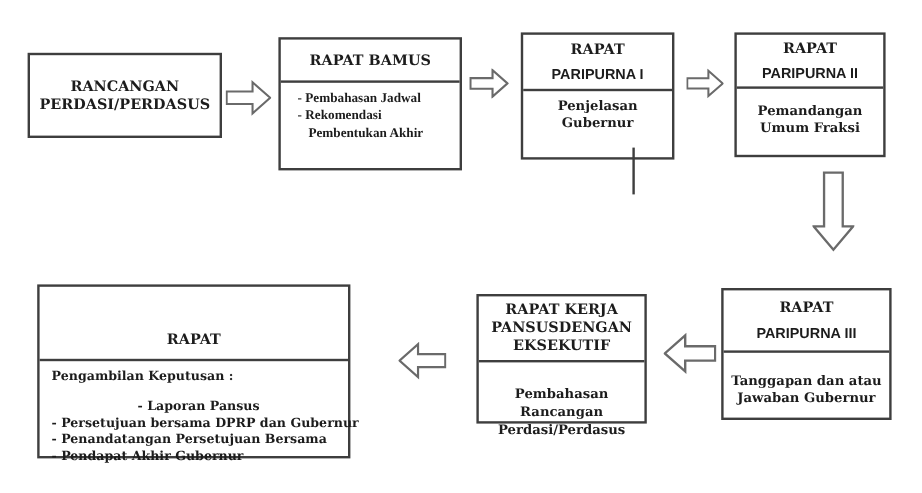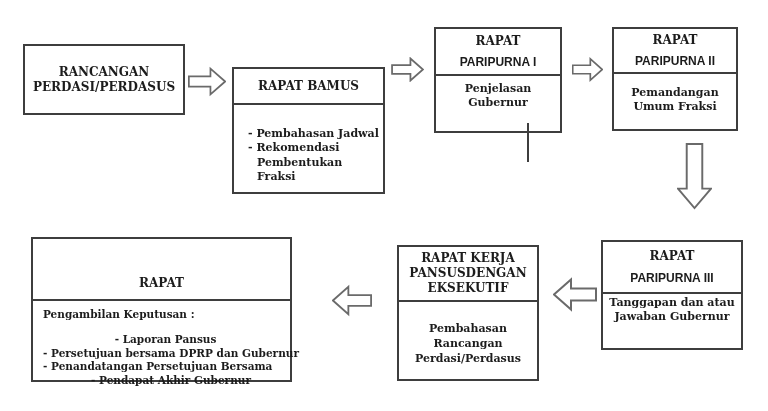--- a/index.html
+++ b/index.html
@@ -38,27 +38,27 @@
       <span>PERDASI/PERDASUS</span>
     </div>
   </div>
 
   <div class="arrow" style="left:188px;top:66px;width:38px;height:31px;">
     <svg viewBox="0 0 44 34">
         <polygon points="1,11 26,11 26,2 43,17 26,32 26,23 1,23" fill="#ffffff" stroke="#6a6a6a" stroke-width="2" stroke-linejoin="miter"></polygon>
       </svg>
   </div>
 
-  <div class="box" style="left:232px;top:31px;width:153px;height:127px;margin-top:36px;">
+  <div class="box" style="left:232px;top:31px;width:153px;height:111px;">
     <div class="hdr serif t12" style="height:34px;">
       <span>RAPAT BAMUS</span>
     </div>
-    <div class="bdy list serif t11" style="padding:22px 4px 0 2px;">
+    <div class="bdy list serif t11" style="padding:6px 4px 0 2px;font-family:Liberation Serif, serif;">
       <div class="li">- Pembahasan Jadwal</div>
-      <div class="li">- Rekomendasi Pembentukan Fraksi</div>
+      <div class="li">- Rekomendasi Pembentukan Akhir</div>
     </div>
   </div>
 
   <div class="arrow" style="left:391px;top:57px;width:33px;height:25px;">
     <svg viewBox="0 0 44 34">
         <polygon points="1,11 26,11 26,2 43,17 26,32 26,23 1,23" fill="#ffffff" stroke="#6a6a6a" stroke-width="2.4" stroke-linejoin="miter"></polygon>
       </svg>
   </div>
 
   <div class="box" style="left:434px;top:27px;width:128px;height:106px;">
@@ -95,33 +95,33 @@
     <svg viewBox="0 0 36 68">
         <polygon points="10,1 26,1 26,47 35,47 18,67 1,47 10,47" fill="#ffffff" stroke="#6a6a6a" stroke-width="2" stroke-linejoin="miter"></polygon>
       </svg>
   </div>
 
   <div class="box" style="left:601px;top:240px;width:142px;height:110px;">
     <div class="hdr" style="height:50px;row-gap:7px;">
       <span class="serif t12">RAPAT</span>
       <span class="sans t12">PARIPURNA III</span>
     </div>
-    <div class="bdy serif t11" style="padding-top:2px;">
+    <div class="bdy serif t11" style="padding-top:17px;">
       <div>Tanggapan dan atau</div>
       <div>Jawaban Gubernur</div>
     </div>
   </div>
 
   <div class="arrow" style="left:553px;top:277px;width:44px;height:35px;">
     <svg viewBox="0 0 44 34">
         <polygon points="43,11 18,11 18,2 1,17 18,32 18,23 43,23" fill="#ffffff" stroke="#6a6a6a" stroke-width="2" stroke-linejoin="miter"></polygon>
       </svg>
   </div>
 
-  <div class="box" style="left:397px;top:245px;width:142px;height:136px;">
+  <div class="box" style="left:397px;top:245px;width:142px;height:108px;">
     <div class="hdr serif t12" style="height:53px;">
       <span>RAPAT KERJA</span>
       <span>PANSUSDENGAN</span>
       <span>EKSEKUTIF</span>
     </div>
     <div class="bdy serif t11" style="padding-top:20px;line-height:1.35;">
       <div>Pembahasan</div>
       <div>Rancangan</div>
       <div>Perdasi/Perdasus</div>
     </div>
@@ -135,17 +135,17 @@
 
   <div class="box" style="left:31px;top:237px;width:261px;height:145px;">
     <div class="hdr serif t12" style="height:52px;justify-content:flex-end;padding-bottom:8px;">
       <span>RAPAT</span>
     </div>
     <div class="bdy list serif" style="padding:7px 2px 0 10px;font-size:10.5px;line-height:1.28;white-space:nowrap;">
       <div style="margin-bottom:12px;">Pengambilan Keputusan :</div>
       <div class="li" style="padding-left:9px;text-align:center;">- Laporan Pansus</div>
       <div class="li" style="padding-left:9px;">- Persetujuan bersama DPRP dan Gubernur</div>
       <div class="li" style="padding-left:9px;">- Penandatangan Persetujuan Bersama</div>
-      <div class="li" style="padding-left:9px;margin-left:48px;">- Pendapat Akhir Gubernur</div>
+      <div class="li" style="padding-left:9px;">- Pendapat Akhir Gubernur</div>
     </div>
   </div>
 
 </div>
 
 </body></html>

